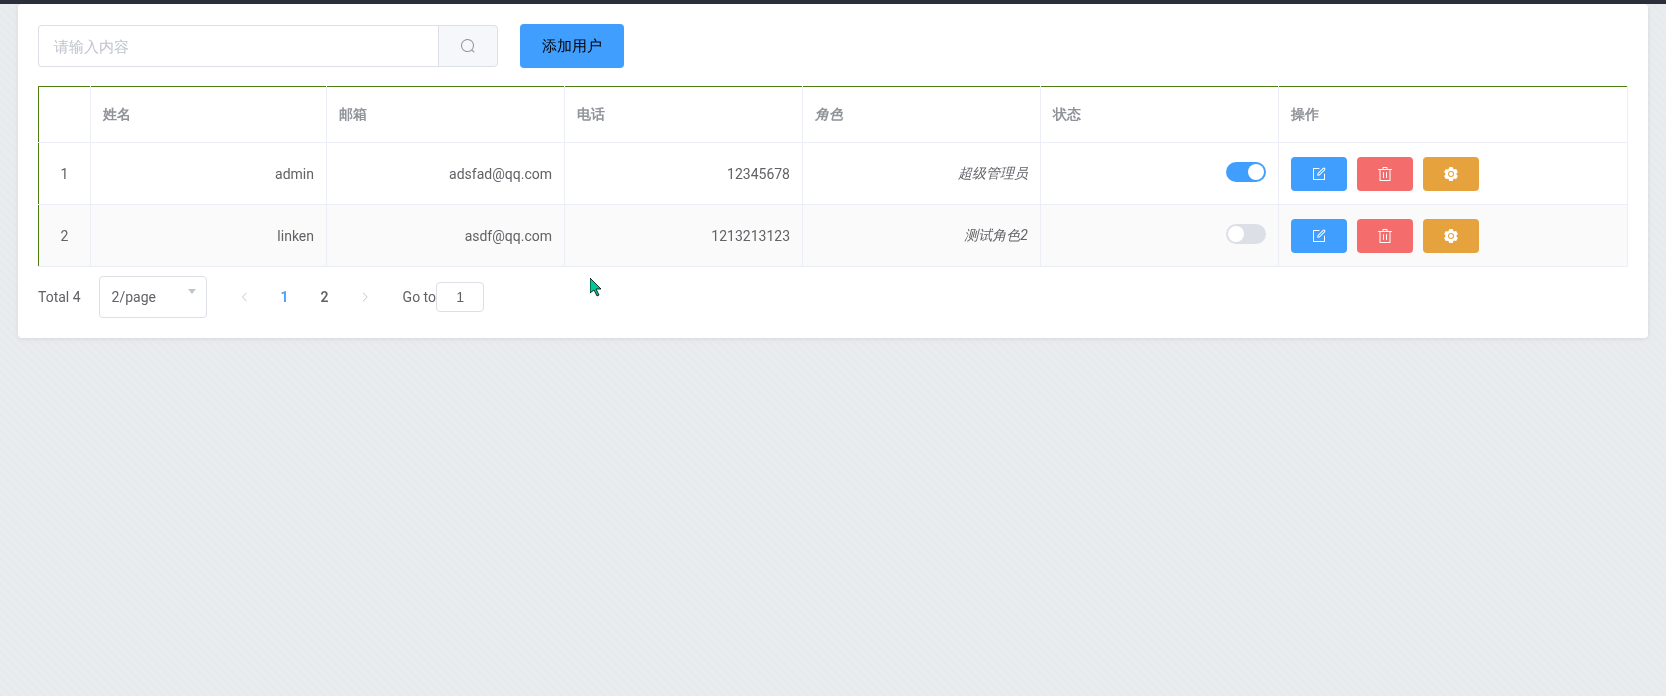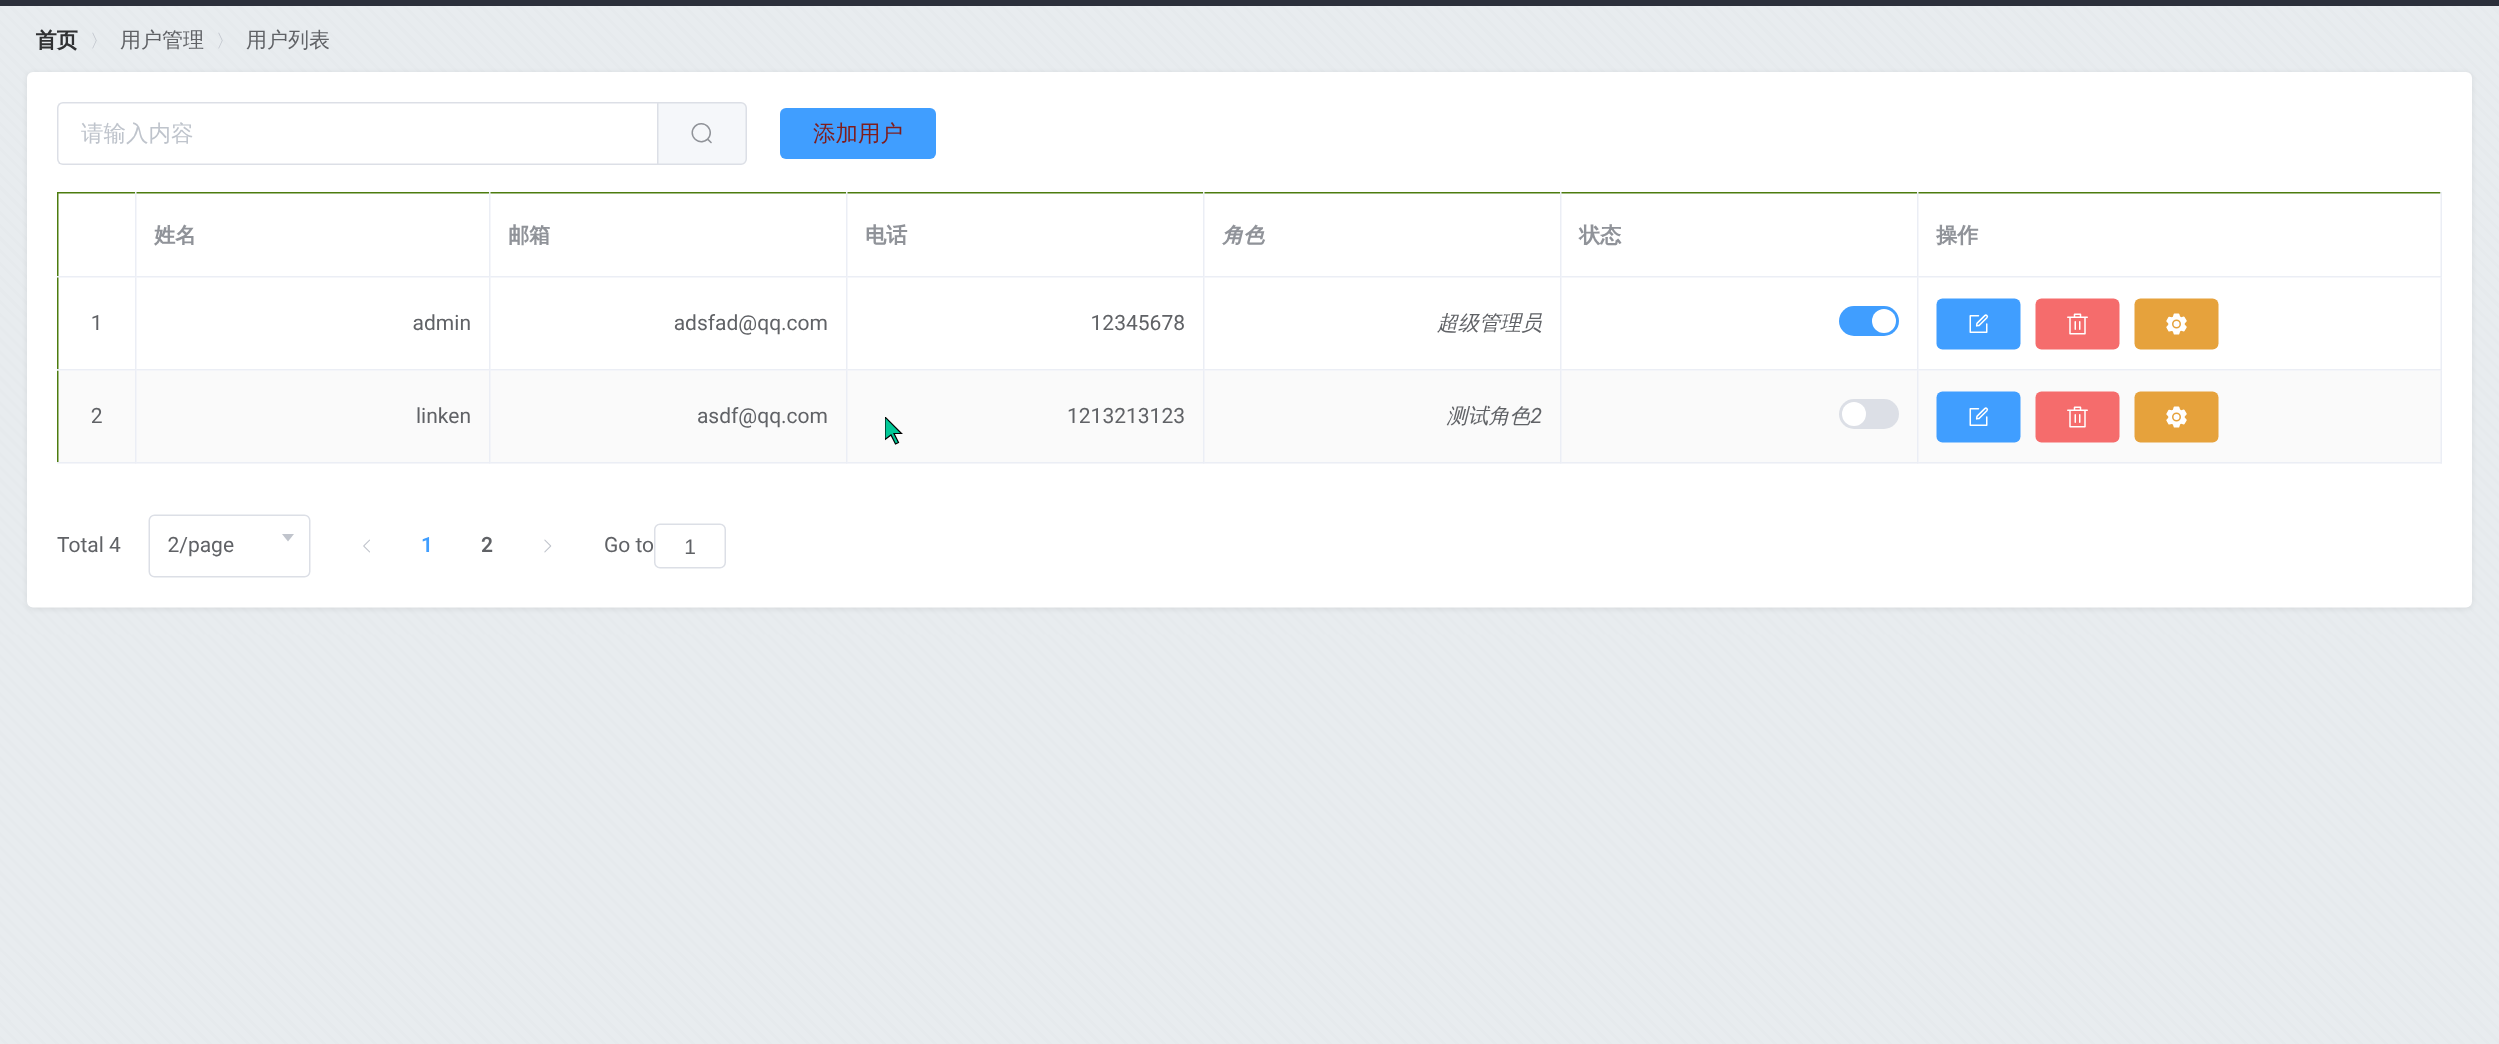--- a/index.html
+++ b/index.html
@@ -77,24 +77,24 @@
       background: #f5f7fa;
       border-radius: 0 4px 4px 0;
       cursor: pointer;
       display: flex;
       align-items: center;
       justify-content: center;
       color: #909399;
     }
     .add-btn {
       margin-left: 22px;
-      height: 34px;
+      height: 44px;
       padding: 0 22px;
       background: #409eff;
-      color: #7f1d1d;
+      color: #000000;
       border: none;
       border-radius: 4px;
       font-size: 15px;
       cursor: pointer;
     }
     table {
       width: 100%;
       border-collapse: collapse;
       border: 1px solid #4d7c0f;
     }
@@ -165,21 +165,21 @@
       color: #fff;
     }
     .btn-edit { background: #409eff; }
     .btn-delete { background: #f56c6c; }
     .btn-setting { background: #e6a23c; }
     .icon-btn svg { width: 16px; height: 16px; }
     .pagination {
       display: flex;
       align-items: center;
       gap: 18px;
-      margin-top: 34px;
+      margin-top: 9px;
       font-size: 14px;
       color: #606266;
     }
     .page-size-select {
       position: relative;
       width: 108px;
       height: 42px;
       border: 1px solid #dcdfe6;
       border-radius: 4px;
       display: flex;
@@ -245,27 +245,20 @@
       left: 590px;
       top: 278px;
       pointer-events: none;
       z-index: 1000;
     }
   </style>
 </head>
 <body>
 
 <div class="page-wrapper">
-  <div class="breadcrumb">
-    <span class="breadcrumb-item">首页</span>
-    <span class="breadcrumb-sep">〉</span>
-    <span class="breadcrumb-item sub">用户管理</span>
-    <span class="breadcrumb-sep">〉</span>
-    <span class="breadcrumb-item sub">用户列表</span>
-  </div>
 
   <div class="card">
     <div class="toolbar">
       <div class="search-group">
         <input class="search-input" type="text" placeholder="请输入内容" style="">
         <button class="search-btn">
           <svg viewBox="0 0 1024 1024" width="16" height="16" fill="currentColor">
               <path d="M795.904 750.72l124.992 124.928a32 32 0 0 1-45.248 45.248L750.656 795.904a416 416 0 1 1 45.248-45.248zM480 832a352 352 0 1 0 0-704 352 352 0 0 0 0 704z"></path>
             </svg>
         </button>

